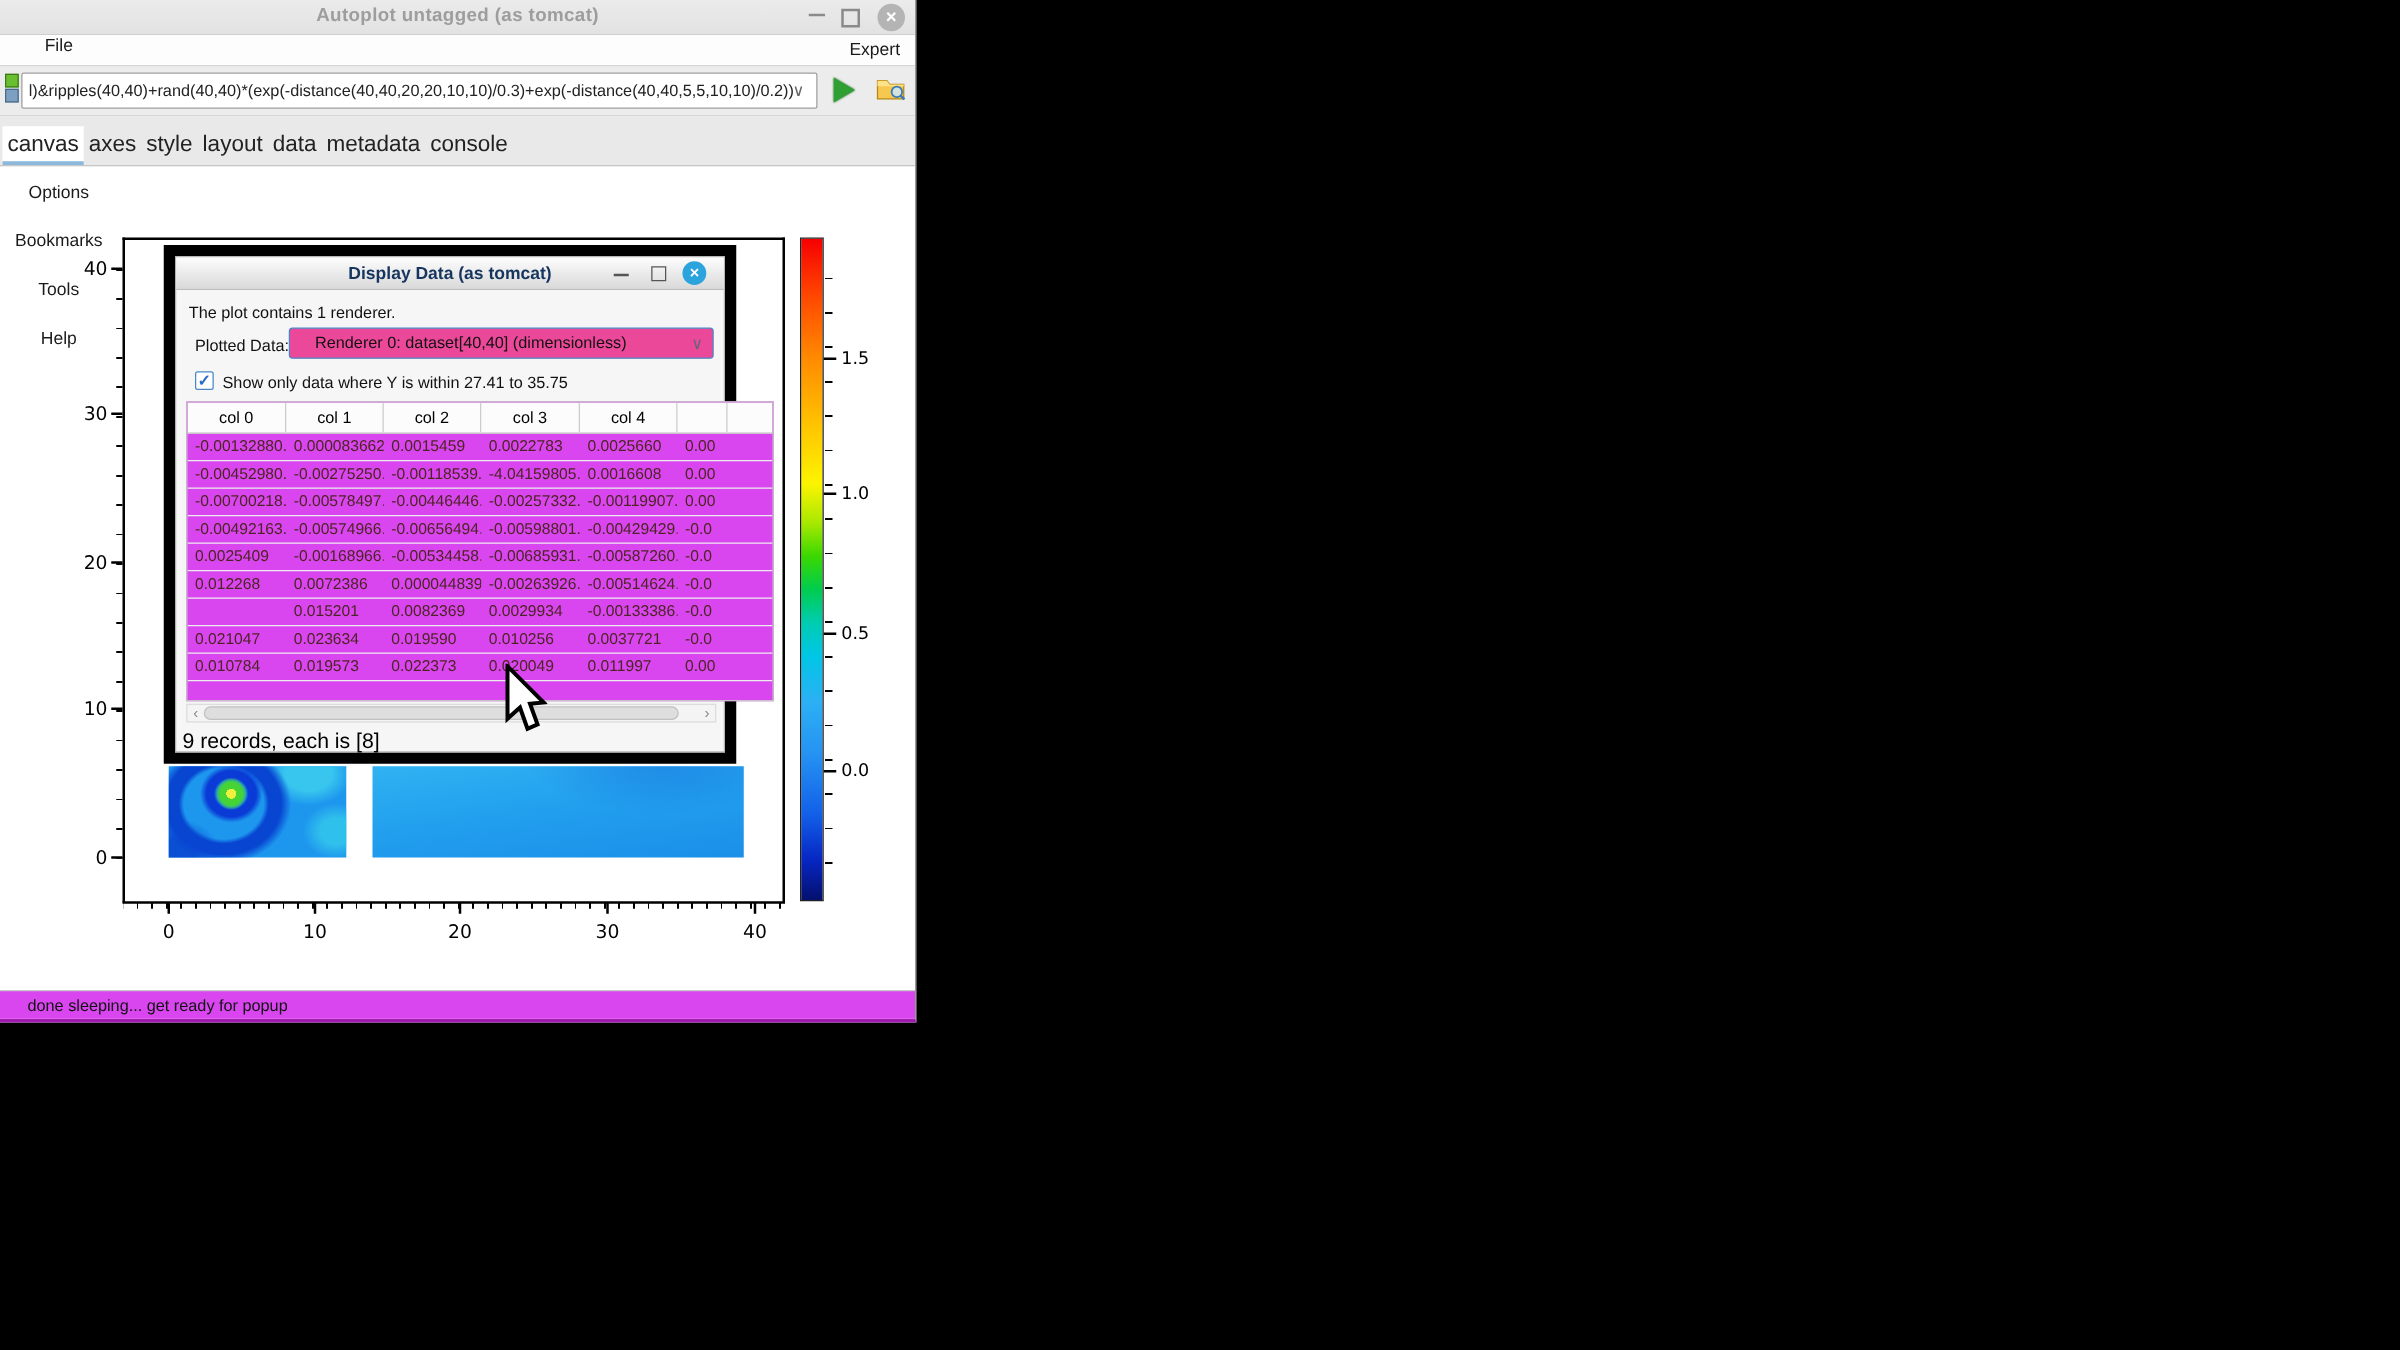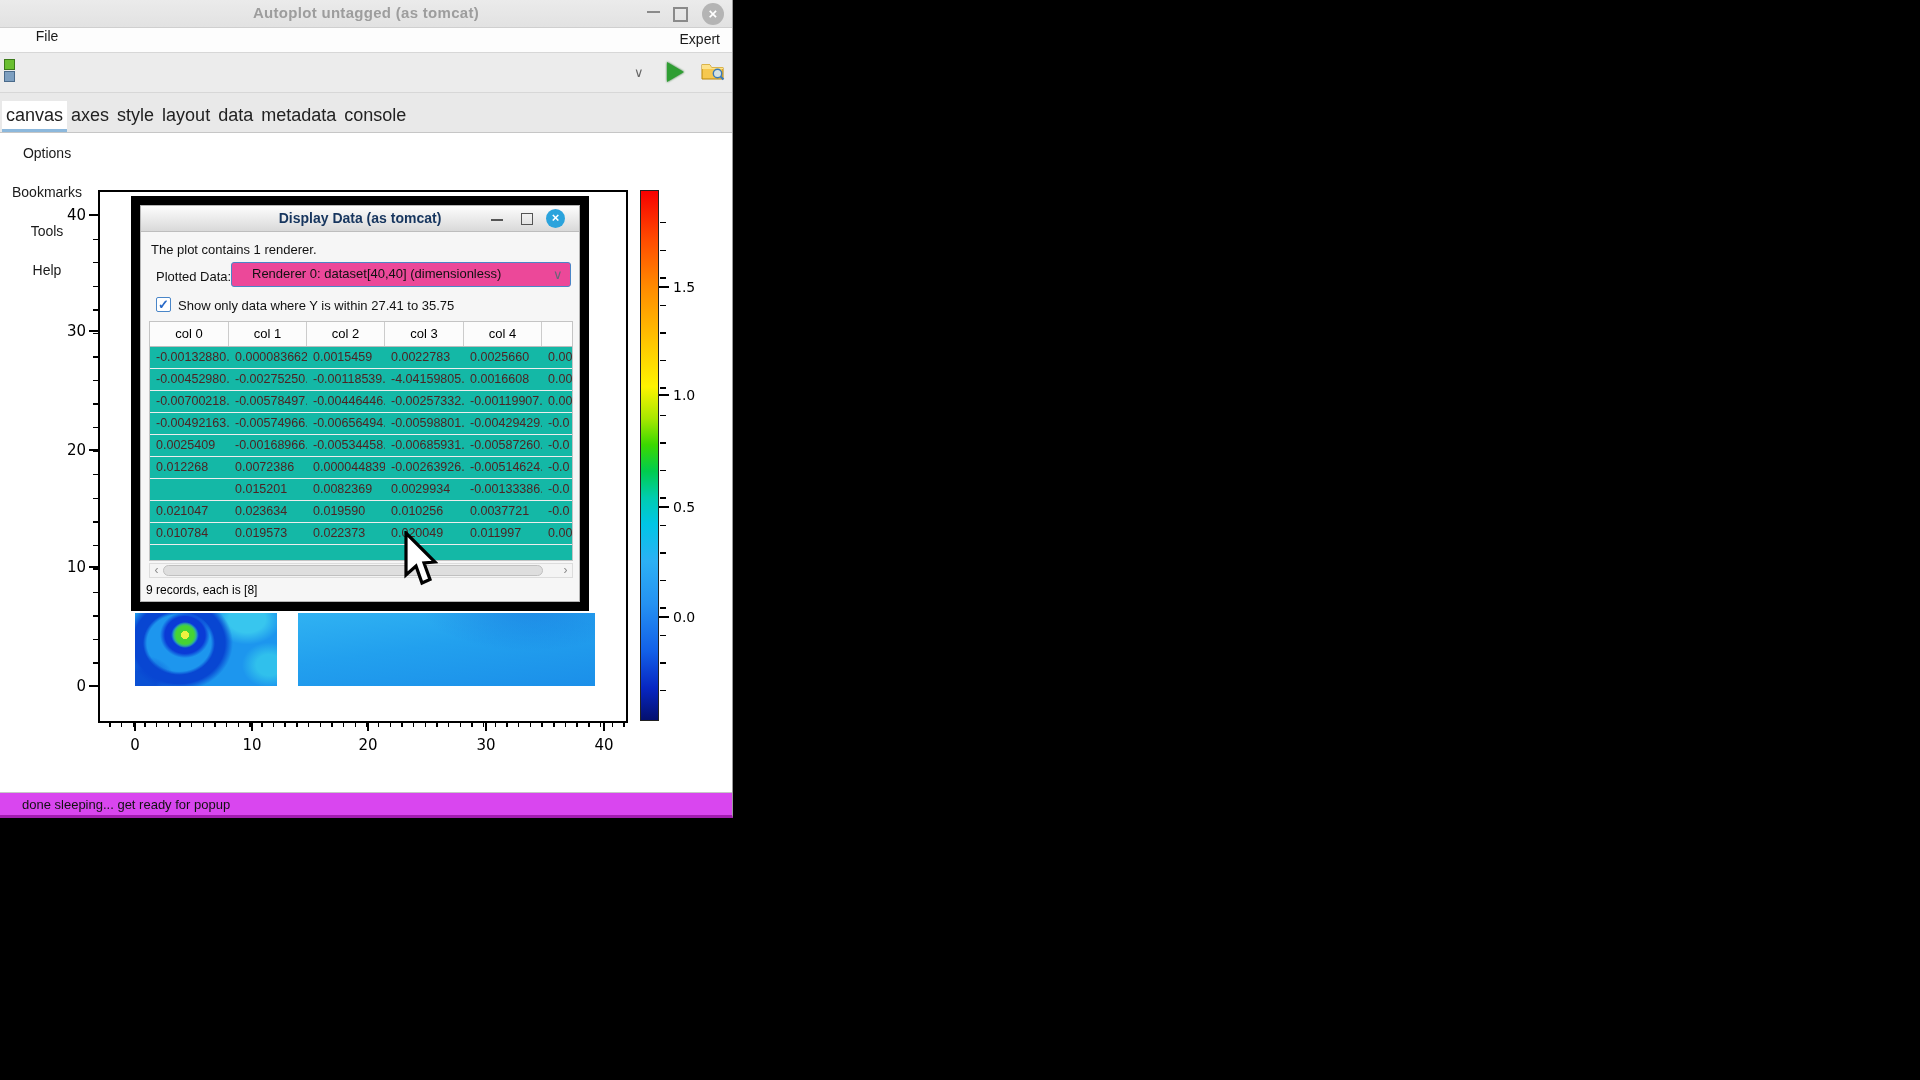--- a/index.html
+++ b/index.html
@@ -62,30 +62,30 @@
   .dlg-title{position:absolute;left:0;right:0;top:4px;text-align:center;font-size:14px;font-weight:bold;color:#16355e;}
   .dlg-min{position:absolute;right:76px;top:13px;width:12px;height:2px;background:#555;}
   .dlg-max{position:absolute;right:46px;top:7px;width:10px;height:10px;border:1.5px solid #555;}
   .dlg-close{position:absolute;right:14px;top:3px;width:19px;height:19px;border-radius:50%;background:#2ba3dc;color:#fff;font-size:13px;font-weight:bold;text-align:center;line-height:18px;}
   .dlg-intro{position:absolute;left:10px;top:36px;}
   .dlg-plotted-label{position:absolute;left:15px;top:63px;}
   .dlg-combo{position:absolute;left:90px;top:56px;width:340px;height:25px;background:#ec4899;border:1.5px solid #4a86c8;border-radius:3px;box-sizing:border-box;line-height:22px;padding:0 22px 0 20px;white-space:nowrap;overflow:hidden;}
   .dlg-combo-chevron{position:absolute;left:412px;top:61px;color:#667;font-size:13px;}
   .dlg-check{position:absolute;left:15px;top:91px;width:15px;height:15px;background:#fff;border:1.5px solid #4a86c8;border-radius:2px;box-sizing:border-box;color:#2a6ac8;font-size:13px;font-weight:bold;line-height:13px;text-align:center;}
   .dlg-check-label{position:absolute;left:37px;top:92px;}
-  .tbl-viewport{position:absolute;left:8px;top:115px;width:424px;height:240px;background:#14b8a6;border:1px solid #c4c4c4;box-sizing:border-box;overflow:hidden;}
+  .tbl-viewport{position:absolute;left:8px;top:115px;width:470px;height:240px;background:#d946ef;border:1px solid #c4c4c4;box-sizing:border-box;overflow:hidden;}
   .tbl-header{display:flex;height:24px;border-bottom:1px solid #bdbdbd;background:#fcfcfc;}
   .th{flex:none;text-align:center;line-height:24px;font-size:13px;color:#000;border-right:1px solid #cccccc;box-sizing:border-box;}
   .tr{display:flex;height:21px;border-bottom:1px solid #ededed;}
   .td{flex:none;font-size:12.5px;line-height:21px;color:#4d2424;padding-left:6px;box-sizing:border-box;white-space:nowrap;overflow:hidden;}
   .dlg-scroll{position:absolute;left:8px;top:357px;width:424px;height:15px;background:#f4f4f4;border:1px solid #dcdcdc;box-sizing:border-box;}
   .scr-arrow{position:absolute;top:0;width:13px;height:13px;color:#8a8a8a;font-size:12px;line-height:12px;text-align:center;}
   .scr-left{left:0;} .scr-right{right:0;}
   .scr-thumb{position:absolute;left:13px;top:1px;width:380px;height:11px;background:#dedede;border:1px solid #c0c0c0;border-radius:6px;box-sizing:border-box;}
-  .dlg-records{position:absolute;left:5px;top:377px;font-size:12px;color:#000;}
+  .dlg-records{position:absolute;left:5px;top:377px;font-size:17px;color:#000;}
   
   .statusbar{position:absolute;left:0;bottom:0;width:100%;height:23px;background:#d946ef;border-top:1px solid #c8c8c8;box-sizing:border-box;}
   .statusbar span{position:absolute;left:22px;top:4px;font-size:13px;color:#111;}
   
   #cursor{position:absolute;left:404px;top:531px;z-index:50;}
 </style>
 </head>
 <body>
 
 <div id="app-window">
@@ -106,20 +106,21 @@
         <span class="menu-item">Bookmarks</span>
         <span class="menu-item">Tools</span>
         <span class="menu-item">Help</span>
       </div>
     <span class="menu-expert">Expert</span>
   </div>
 
   <div class="toolbar">
     <div class="dsrc-green"></div>
     <div class="dsrc-blue"></div>
+    <div class="urlbox">l)&amp;ripples(40,40)+rand(40,40)*(exp(-distance(40,40,20,20,10,10)/0.3)+exp(-distance(40,40,5,5,10,10)/0.2))</div>
     <span class="url-chevron">∨</span>
     <div class="btn-play">
         <div class="tri"></div>
       </div>
     <div class="btn-folder">
       <svg width="28" height="26" viewBox="0 0 28 26">
         <path d="M3 8 L3 21 L24 21 L24 9.5 L12.5 9.5 L10.5 6.5 L3 6.5 Z" fill="#f6c84f" stroke="#b8860b" stroke-width="1"></path>
         <path d="M3 11 L24 11 L24 9.5 L12.5 9.5 L10.5 6.5 L3 6.5 Z" fill="#fde28a" stroke="none"></path>
         <circle cx="18.5" cy="15.5" r="4.2" fill="#cfe6fb" fill-opacity="0.85" stroke="#3a7ab8" stroke-width="1.4"></circle>
         <line x1="21.5" y1="18.5" x2="24.5" y2="21.5" stroke="#3a7ab8" stroke-width="2"></line>

